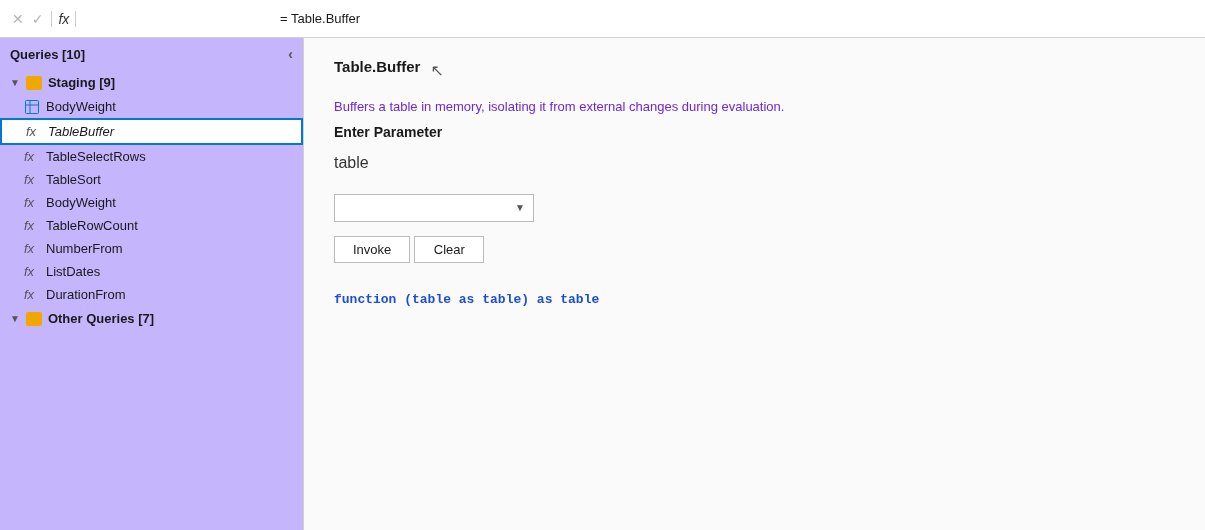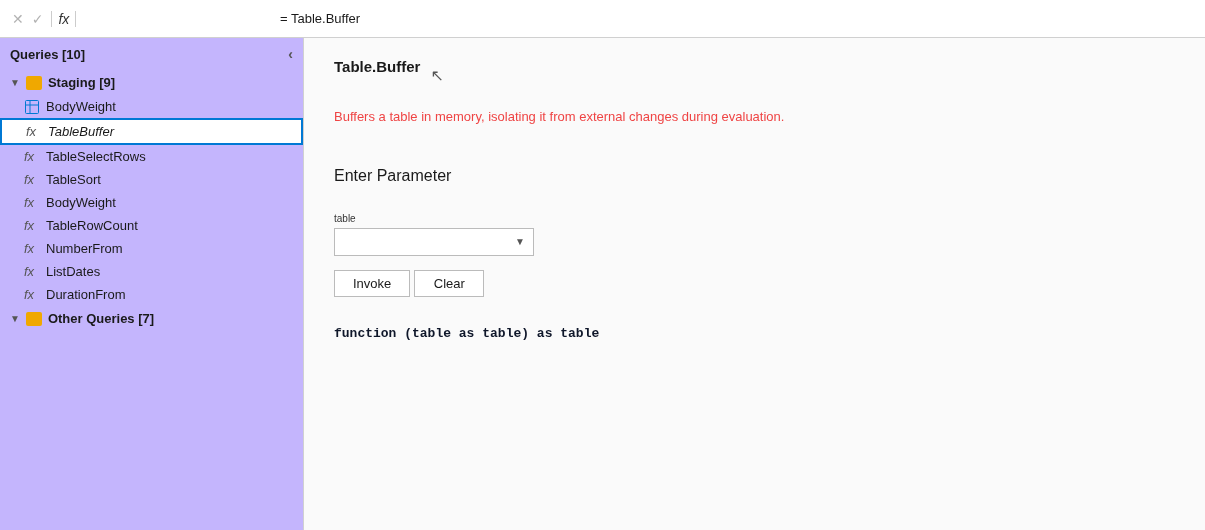--- a/index.html
+++ b/index.html
@@ -158,38 +158,38 @@
     .content-panel {
       flex: 1;
       background: #fafafa;
       padding: 20px 30px;
       overflow-y: auto;
     }
     .function-title {
       font-size: 15px;
       font-weight: 600;
       color: #1a1a1a;
-      margin-bottom: 18px;
+      margin-bottom: 8px;
     }
     .function-description {
       font-size: 13px;
-      color: #ef4444;
-      margin-bottom: 40px;
+      color: #6d28d9;
+      margin-bottom: 7px;
       line-height: 1.5;
     }
     .section-title {
+      font-size: 14px;
+      font-weight: 700;
+      color: #1a1a1a;
+      margin-bottom: 14px;
+    }
+    .param-label {
       font-size: 16px;
-      font-weight: 400;
-      color: #1a1a1a;
-      margin-bottom: 28px;
-    }
-    .param-label {
-      font-size: 10px;
       color: #333;
-      margin-bottom: 4px;
+      margin-bottom: 22px;
     }
     .param-select {
       display: flex;
       align-items: center;
       border: 1px solid #bbb;
       background: #fff;
       width: 200px;
       height: 28px;
       padding: 2px 8px;
       justify-content: space-between;
@@ -209,21 +209,21 @@
       padding: 5px 18px;
       border: 1px solid #bbb;
       background: #fff;
       font-size: 13px;
       color: #1a1a1a;
       cursor: pointer;
       min-width: 70px;
     }
     .function-signature {
       font-size: 13px;
-      color: #0f172a;
+      color: #1d4ed8;
     }
     .function-signature code {
       font-family: 'Consolas', 'Courier New', monospace;
       font-weight: 600;
     }
     .cursor-icon {
       display: inline-block;
       color: #555;
       font-size: 16px;
       margin-left: 10px;

